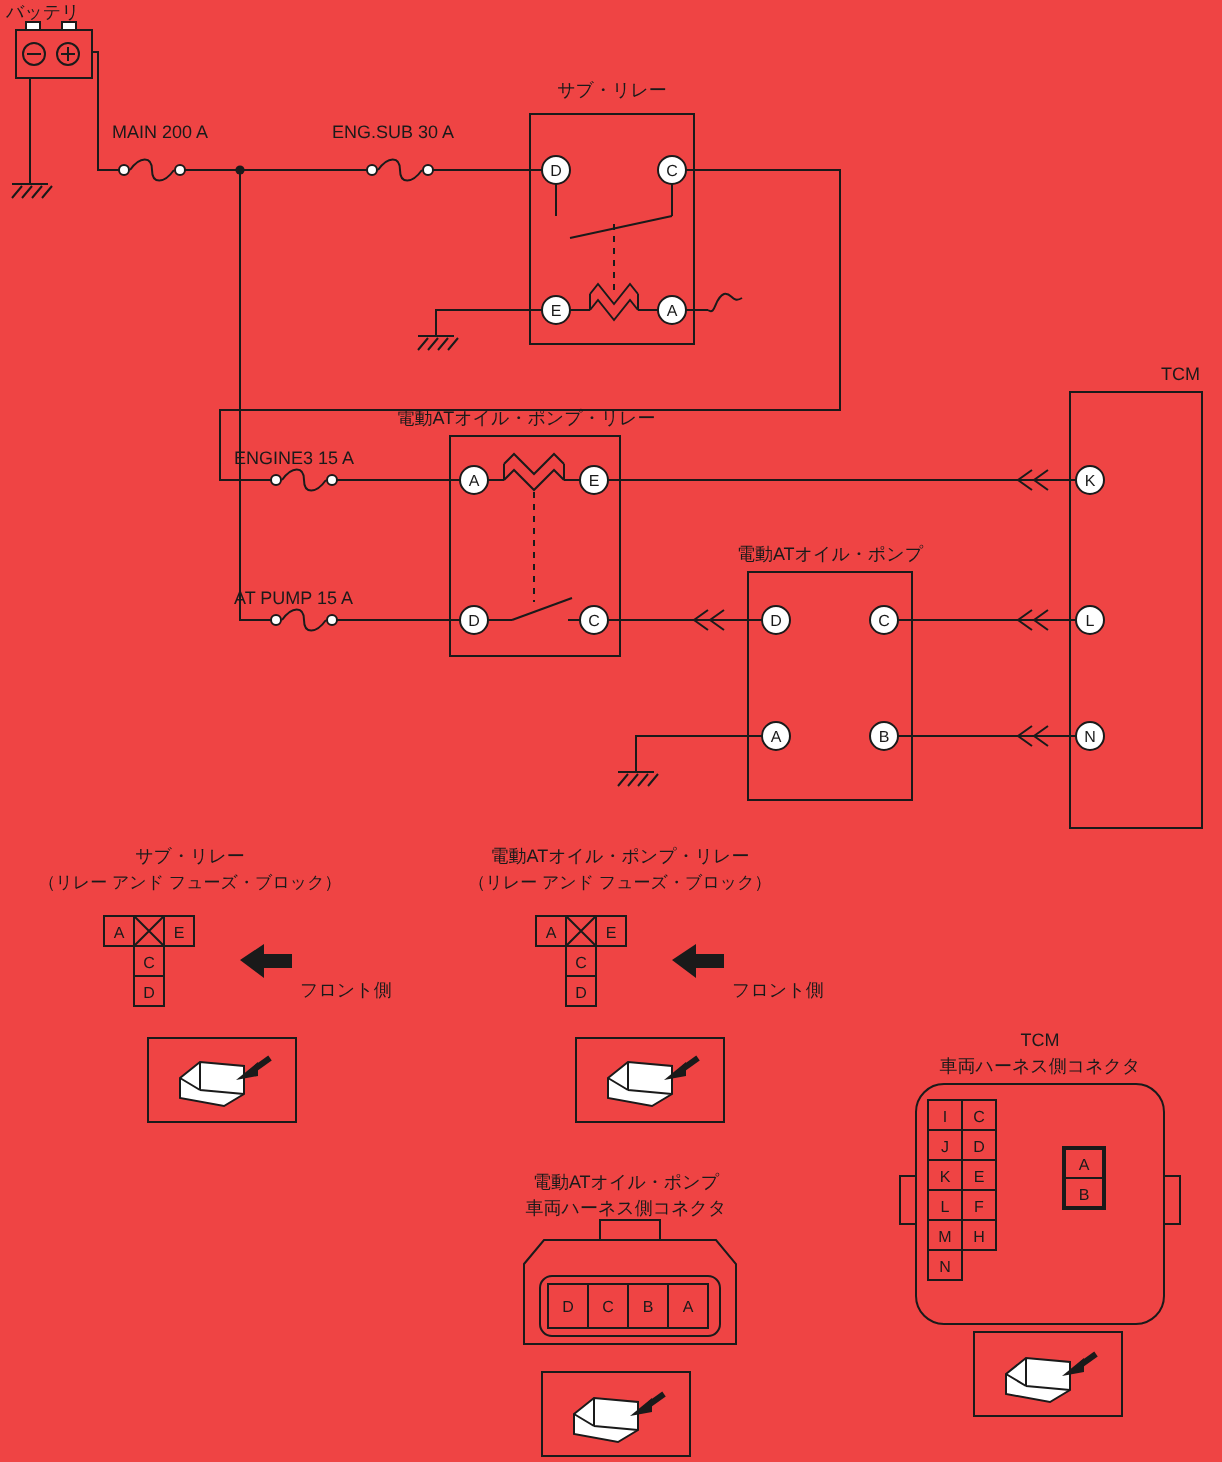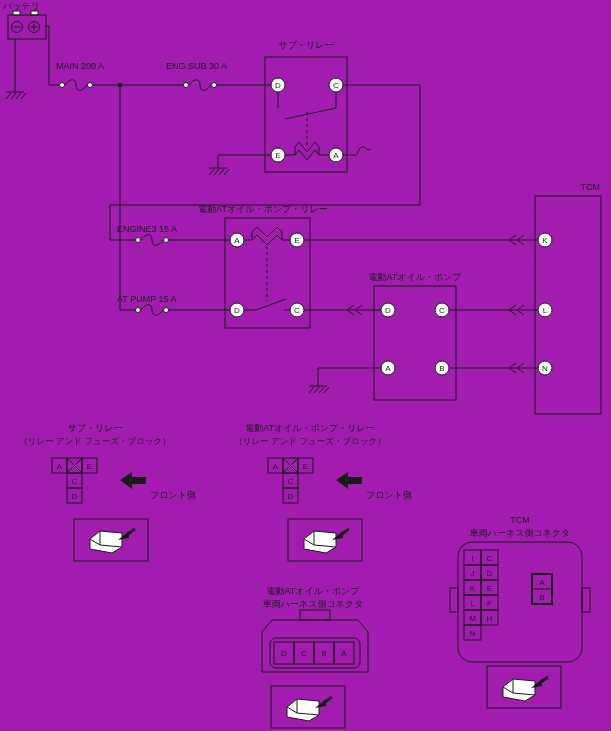--- a/index.html
+++ b/index.html
@@ -1,16 +1,16 @@
 <!DOCTYPE html>
 <html><head>
 <meta charset="utf-8">
 <style>
   html,body { margin:0; padding:0; background:#ffffff; }
-  .page { width:611px; height:731px; background:#a21caf; position:relative;text-decoration:underline; }
+  .page { width:611px; height:731px; background:#ef4444; position:relative;text-decoration:underline; }
   svg { display:block; }
   text { font-family:"Liberation Sans", sans-serif; fill:#1a1a1a; }
   .t9  { font-size:9px; }
   .t85 { font-size:8.5px; }
   .t8  { font-size:8px; }
   .mid { text-anchor:middle; }
   .end { text-anchor:end; }
   .w   { stroke:#1a1a1a; stroke-width:1; fill:none; }
   .wd  { stroke:#1a1a1a; stroke-width:1; fill:none; stroke-dasharray:3 3; }
   .bx  { stroke:#1a1a1a; stroke-width:1; fill:none; }

